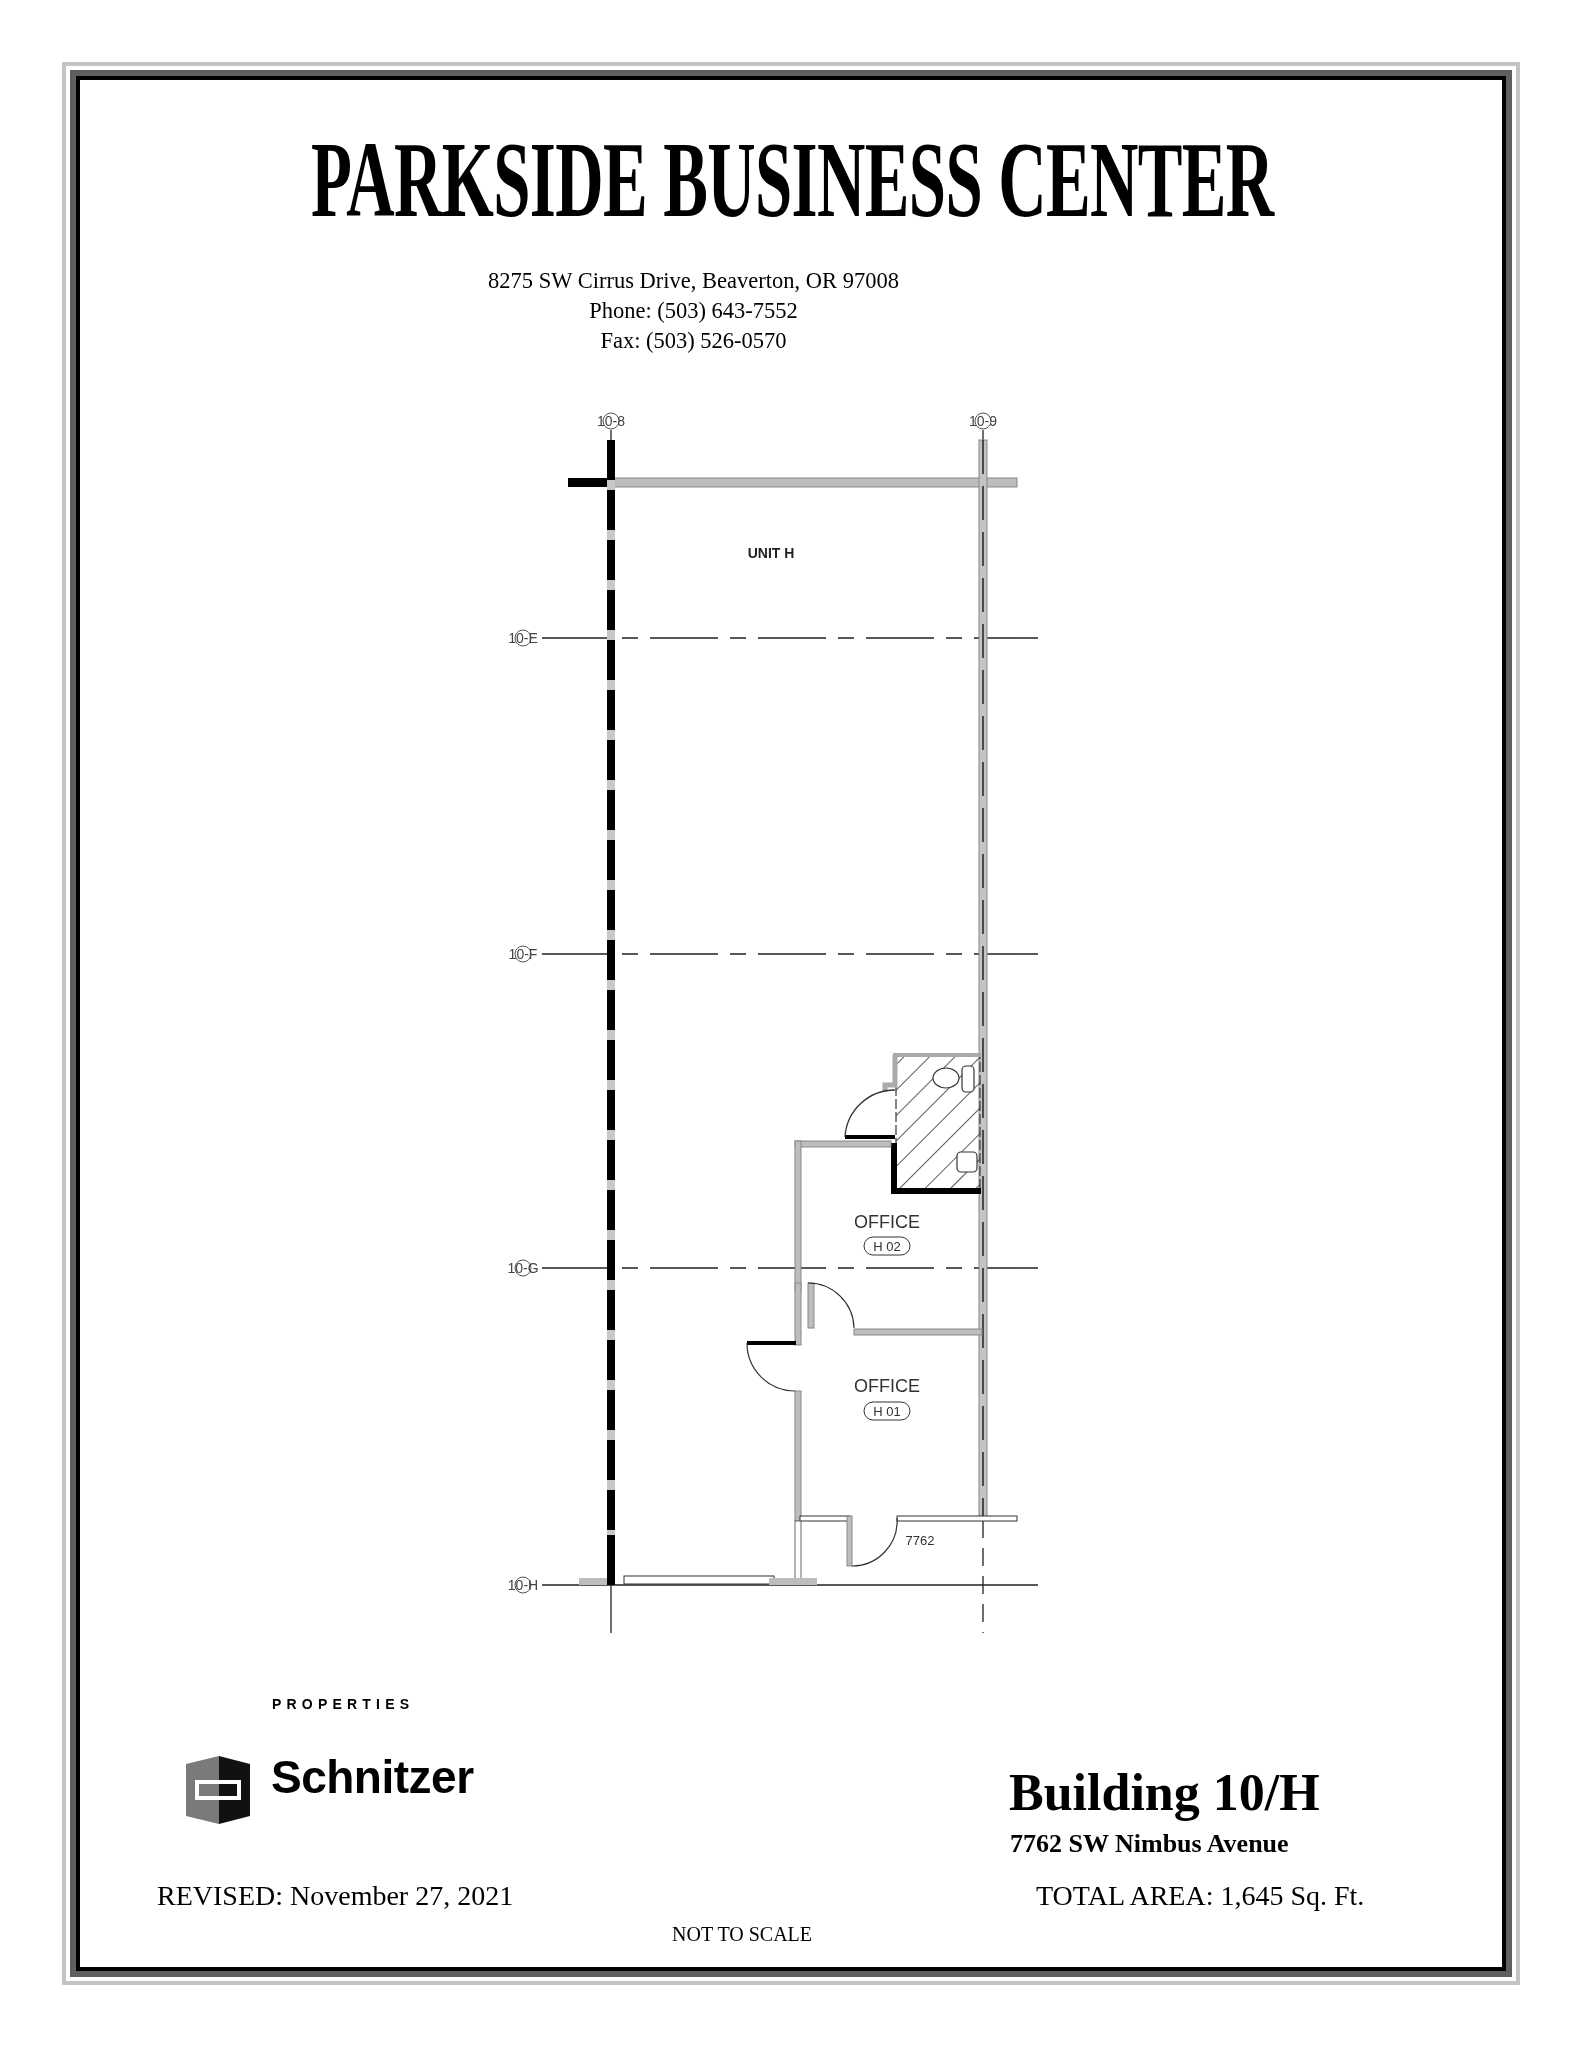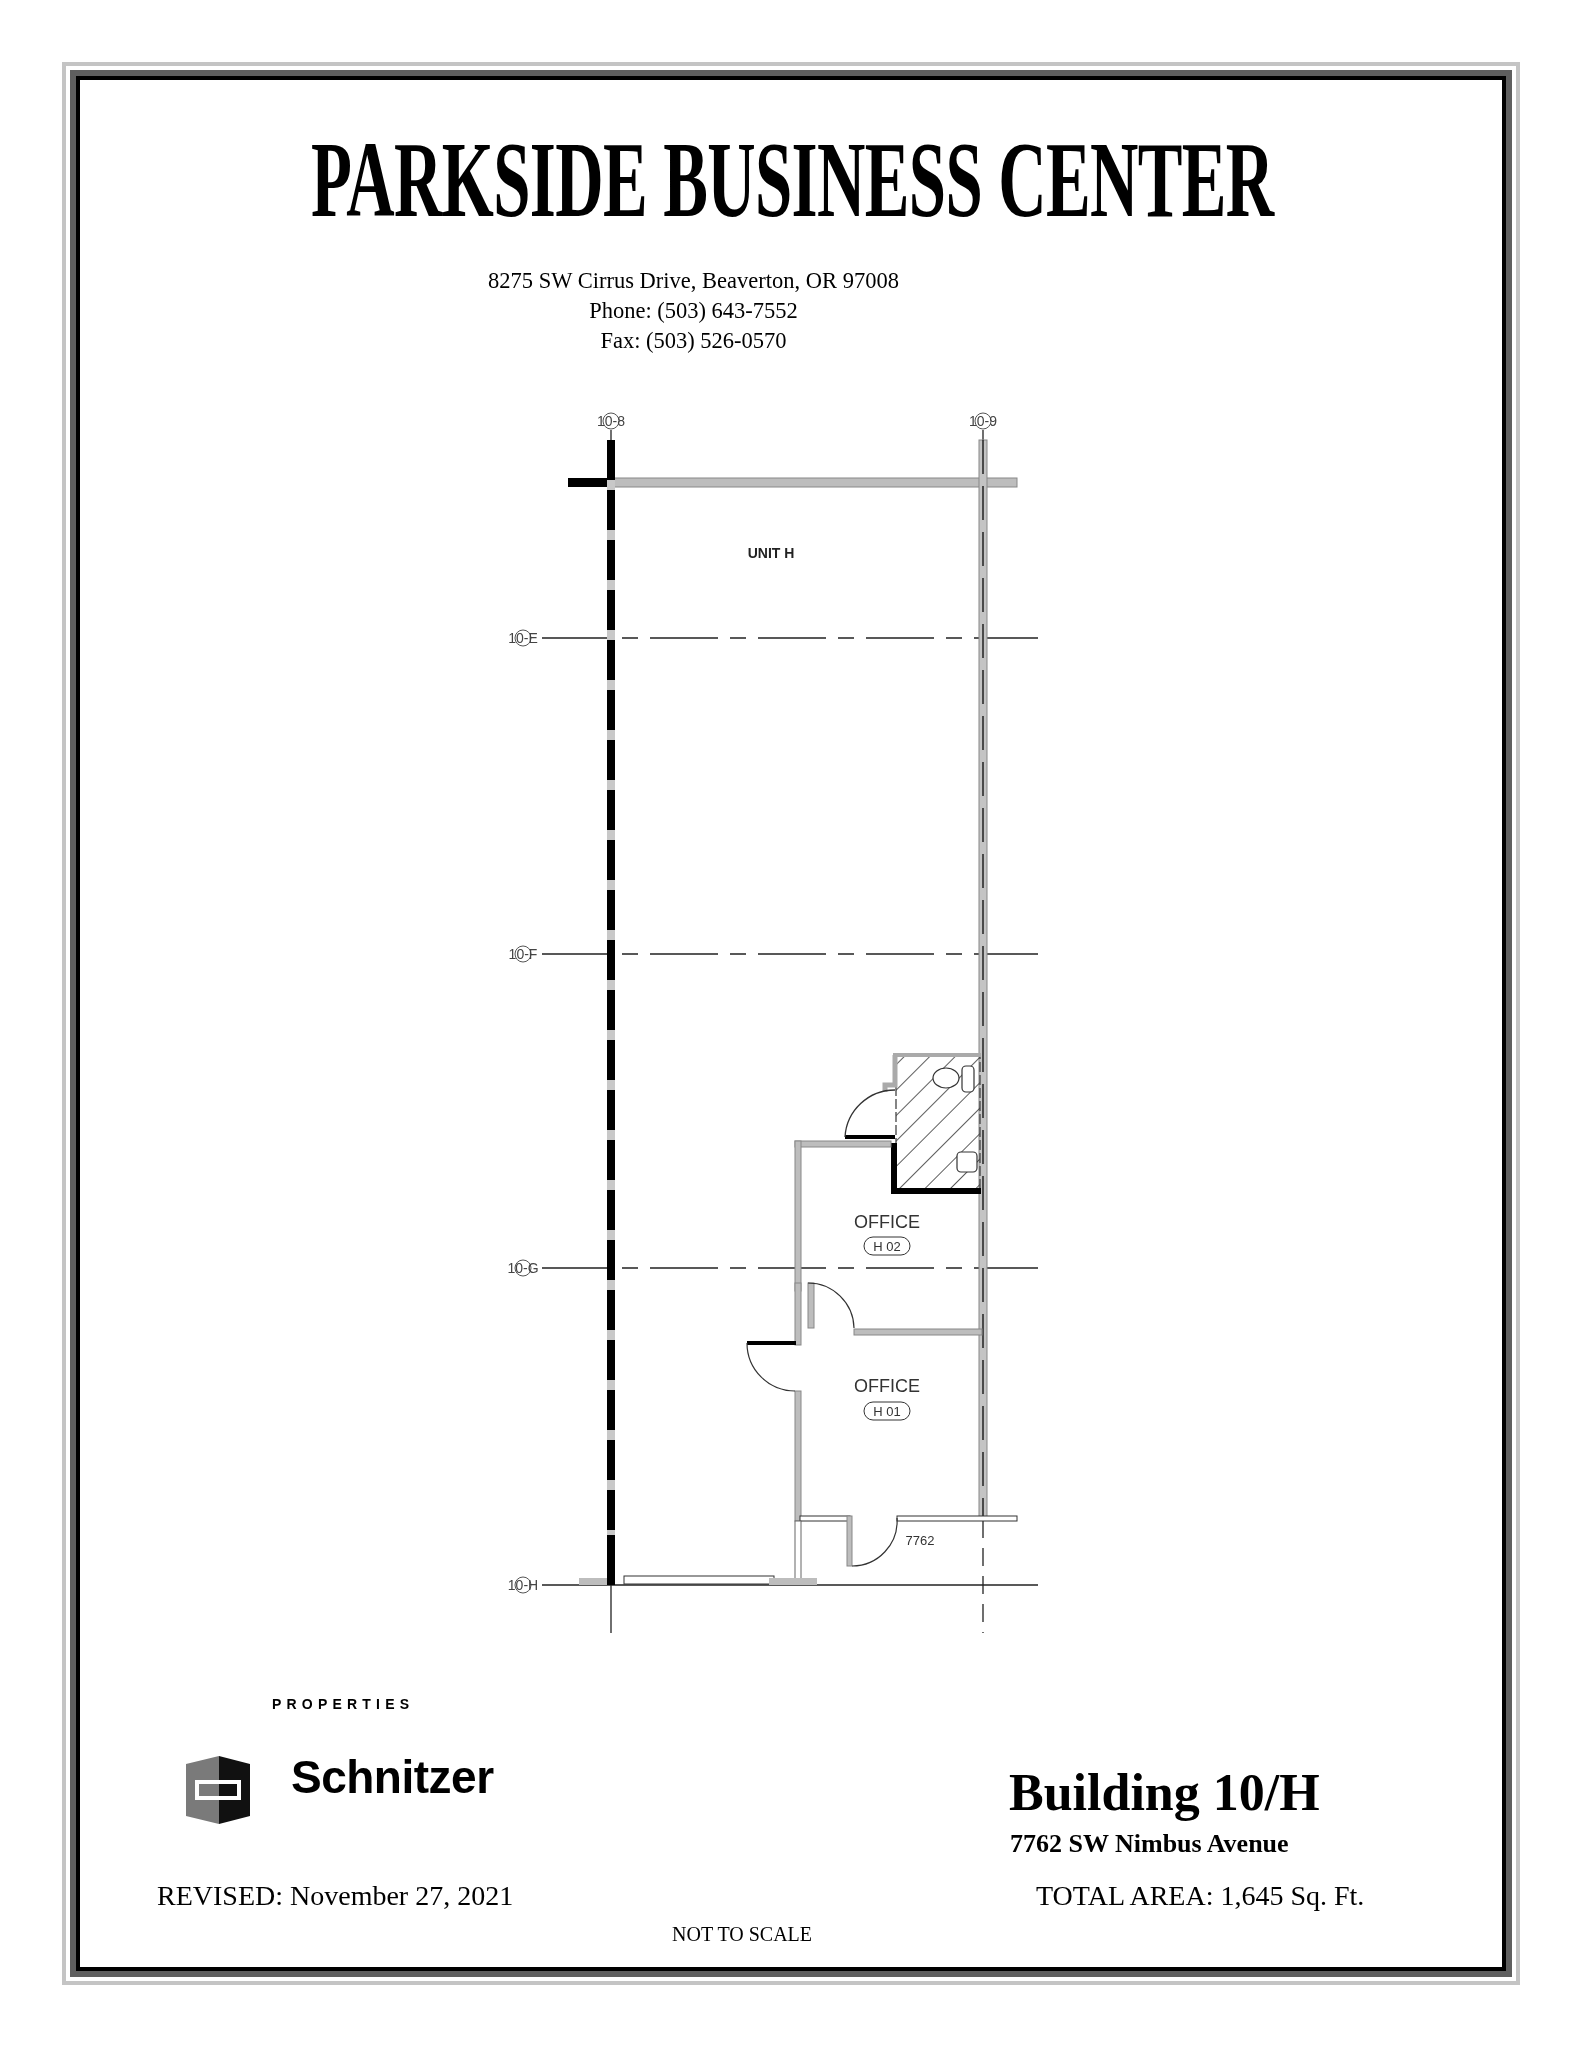--- a/index.html
+++ b/index.html
@@ -6,21 +6,21 @@
   body { width:1583px; height:2048px; position:relative; overflow:hidden; font-family:"Liberation Serif", serif; color:#000; }
   .frame-outer { position:absolute; left:62px; top:62px; width:1458px; height:1923px; box-sizing:border-box; border:4px solid #c4c4c4; }
   .frame-mid { position:absolute; left:4px; top:4px; right:4px; bottom:4px; border:6px solid #5f5f5f; }
   .frame-inner { position:absolute; left:0; top:0; right:0; bottom:0; border:4px solid #000; background:#fff; }
   .abs { position:absolute; white-space:nowrap; }
   .title { left:288px; top:132px; width:1057px; height:96px; overflow:visible;margin-left:23px; }
   .title span { display:inline-block; font-family:"Liberation Serif", serif; font-weight:bold; font-size:108px; line-height:96px; transform-origin:0 0; transform:scaleX(0.62); letter-spacing:-1px; }
   .addr-block { top:266px; left:0; width:1387px; position:absolute; }
   .addr-block div { text-align:center; font-size:22.5px; line-height:30px; }
   .plan { position:absolute; left:0; top:0; width:1583px; height:1700px; }
-  .logo-text { left:271px; top:1752px; font-family:"Liberation Sans", sans-serif; font-weight:bold; font-size:46px; line-height:50px; letter-spacing:-0.5px;margin-left:20px; }
+  .logo-text { left:271px; top:1752px; font-family:"Liberation Sans", sans-serif; font-weight:bold; font-size:46px; line-height:50px; letter-spacing:-0.5px; }
   .logo-sub { left:272px; top:1696px; font-family:"Liberation Sans", sans-serif; font-weight:bold; font-size:14px; line-height:16px; letter-spacing:5.2px; }
   .bldg { left:1009px; top:1763px; font-weight:bold; font-size:52px; line-height:60px; }
   .bldg-addr { left:1010px; top:1829px; font-weight:bold; font-size:26px; line-height:30px; }
   .area { left:1010px; top:1880px; font-size:28px; line-height:32px;margin-left:26px; }
   .revised { left:157px; top:1880px; font-size:28px; line-height:32px; }
   .nts { left:672px; top:1918px; font-size:20px; line-height:32px; }
   .plan-label { font-family:"Liberation Sans", sans-serif; }
 </style>
 </head>
 <body>

